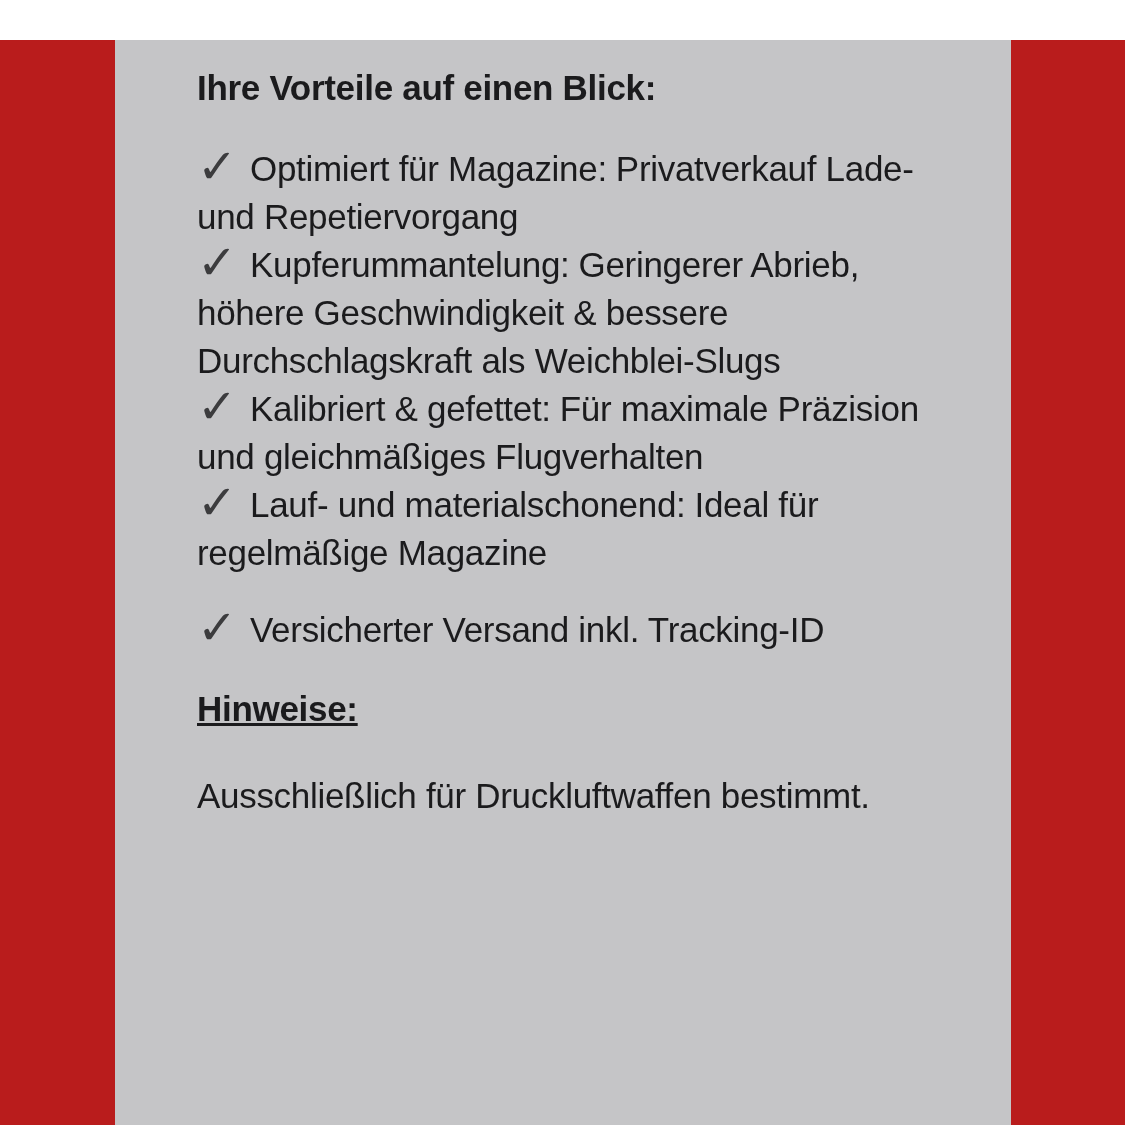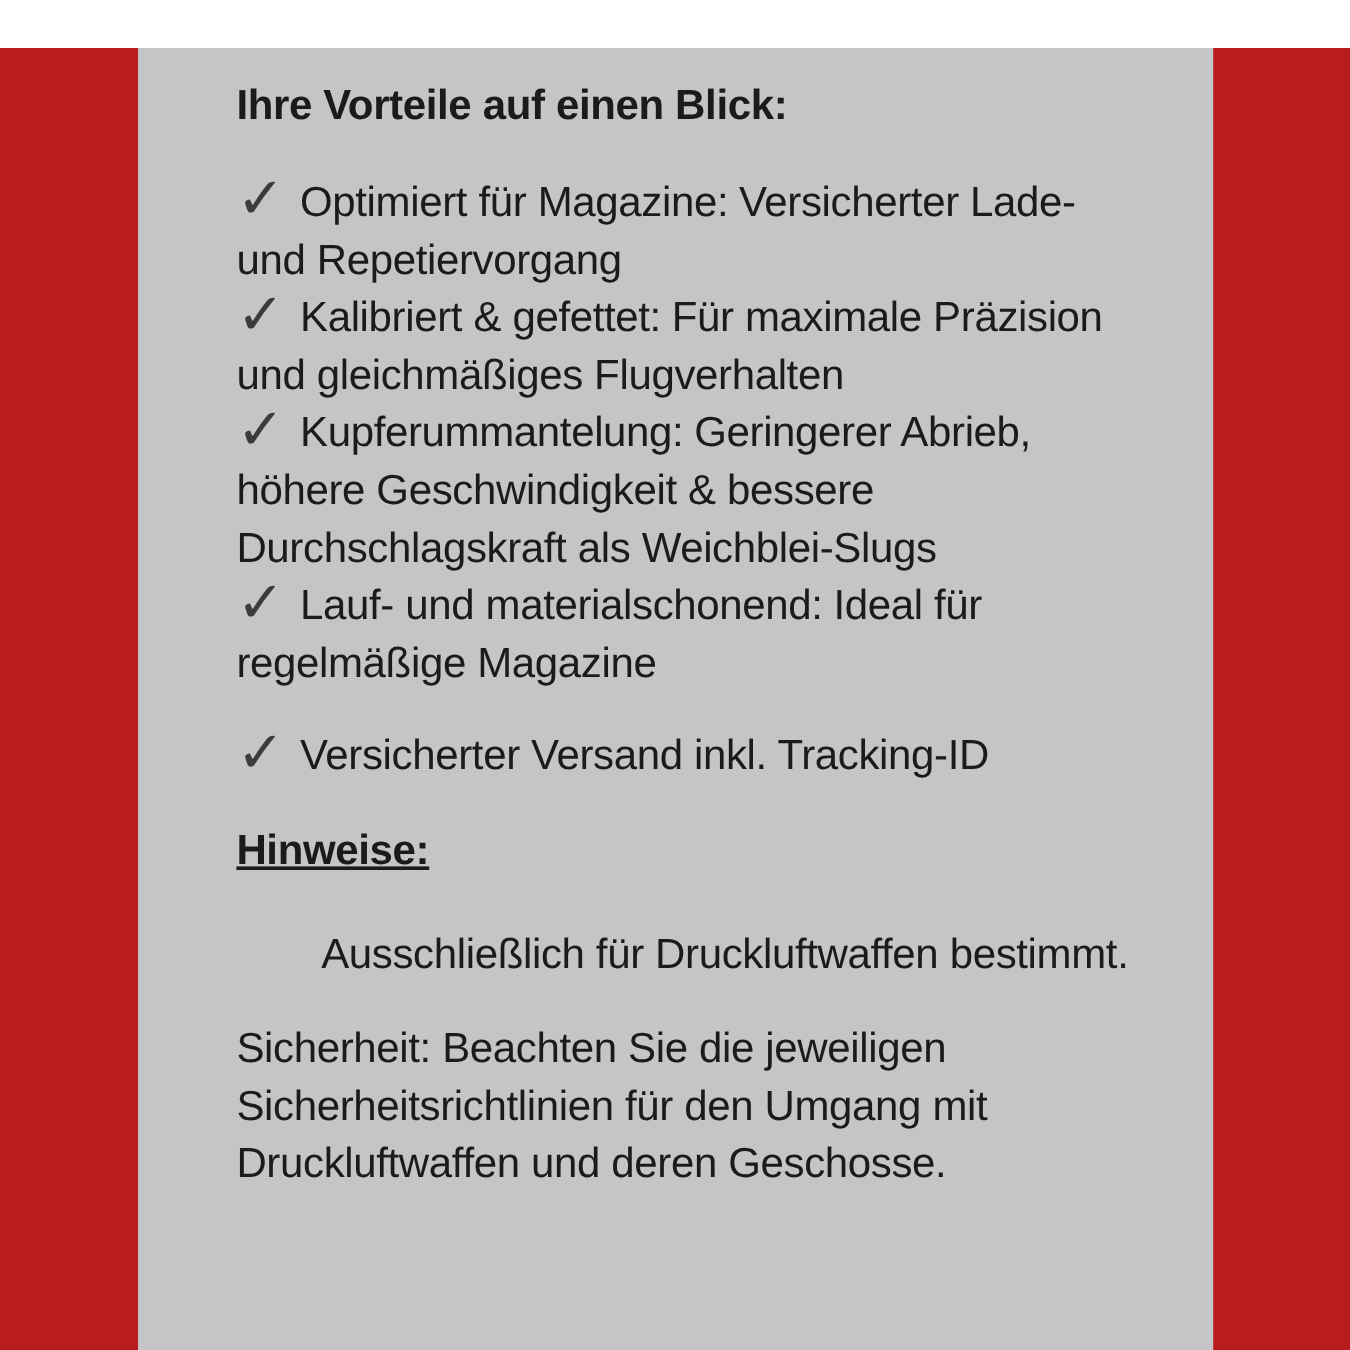--- a/index.html
+++ b/index.html
@@ -40,52 +40,52 @@
     position: relative;
     top: 2px;
   }
   .benefit-label { margin-right: 9px; }
   .sec-heading { font-weight: bold; }
   #benefits-heading { margin-bottom: 33px; }
   #benefits-list { margin-bottom: 29px; }
   #shipping-section { margin-bottom: 31px; }
   #notes-heading { margin-bottom: 39px; text-decoration: underline; }
   #note-0 { margin-bottom: 24px; }
-  #note-1 { margin-bottom: 30px; text-align: center; }
+  #note-1 { margin-bottom: 30px; }
 </style>
 </head>
 <body>
 
 <div id="screen">
   <div id="content-panel">
 
     <div id="benefits-heading" class="line sec-heading">Ihre Vorteile auf einen Blick:</div>
 
     <div id="benefits-list">
 
       <div>
         <div class="line">
-          <span class="check">✓</span><span class="bold benefit-label">Optimiert für Magazine:</span><span>Versicherter Lade-</span>
+          <span class="check">✓</span><span class="bold benefit-label">Optimiert für Magazine:</span><span>Privatverkauf Lade-</span>
         </div>
         <div class="line">und Repetiervorgang</div>
-      </div>
-
-      <div>
-        <div class="line">
-          <span class="check">✓</span><span class="bold benefit-label">Kalibriert &amp; gefettet:</span><span>Für maximale Präzision</span>
-        </div>
-        <div class="line">und gleichmäßiges Flugverhalten</div>
       </div>
 
       <div>
         <div class="line">
           <span class="check">✓</span><span class="bold benefit-label">Kupferummantelung:</span><span>Geringerer Abrieb,</span>
         </div>
         <div class="line">höhere Geschwindigkeit &amp; bessere</div>
         <div class="line">Durchschlagskraft als Weichblei-Slugs</div>
+      </div>
+
+      <div>
+        <div class="line">
+          <span class="check">✓</span><span class="bold benefit-label">Kalibriert &amp; gefettet:</span><span>Für maximale Präzision</span>
+        </div>
+        <div class="line">und gleichmäßiges Flugverhalten</div>
       </div>
 
       <div>
         <div class="line">
           <span class="check">✓</span><span class="bold benefit-label">Lauf- und materialschonend:</span><span>Ideal für</span>
         </div>
         <div class="line">regelmäßige Magazine</div>
       </div>
 
     </div>
@@ -96,20 +96,15 @@
       </div>
     </div>
 
     <div id="notes-heading" class="line sec-heading">Hinweise:</div>
 
 
     <div id="note-1">
       <div class="line">Ausschließlich für Druckluftwaffen bestimmt.</div>
     </div>
 
-    <div id="note-2">
-      <div class="line">Sicherheit: Beachten Sie die jeweiligen</div>
-      <div class="line">Sicherheitsrichtlinien für den Umgang mit</div>
-      <div class="line">Druckluftwaffen und deren Geschosse.</div>
-    </div>
 
   </div>
 </div>
 
 </body></html>

